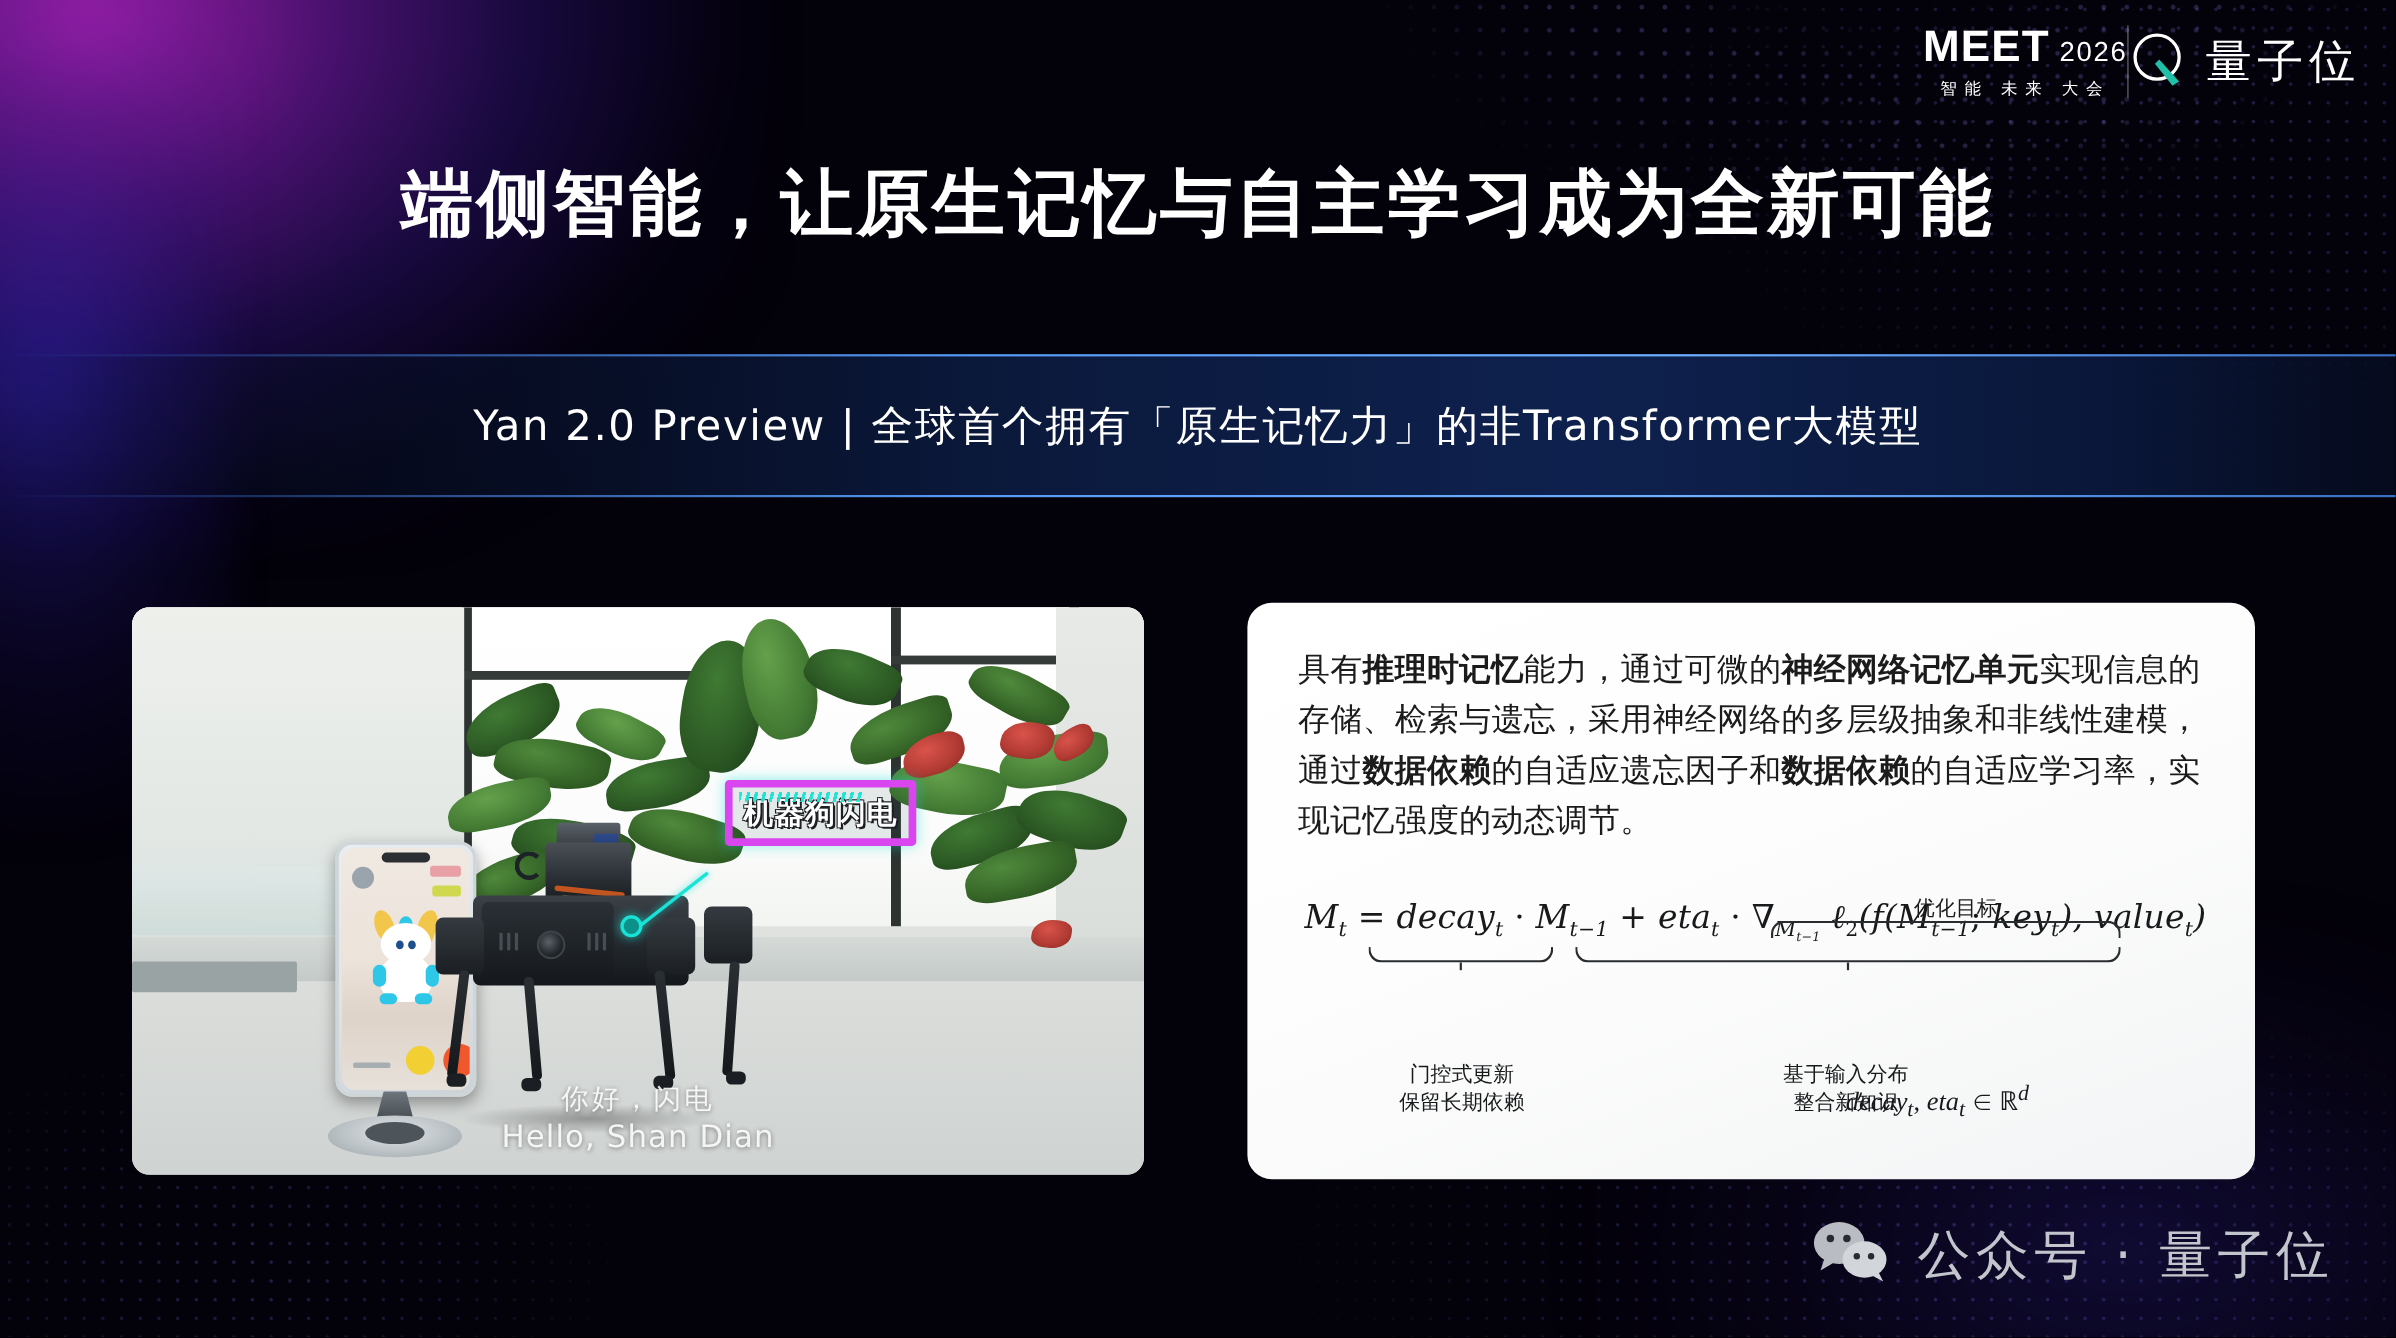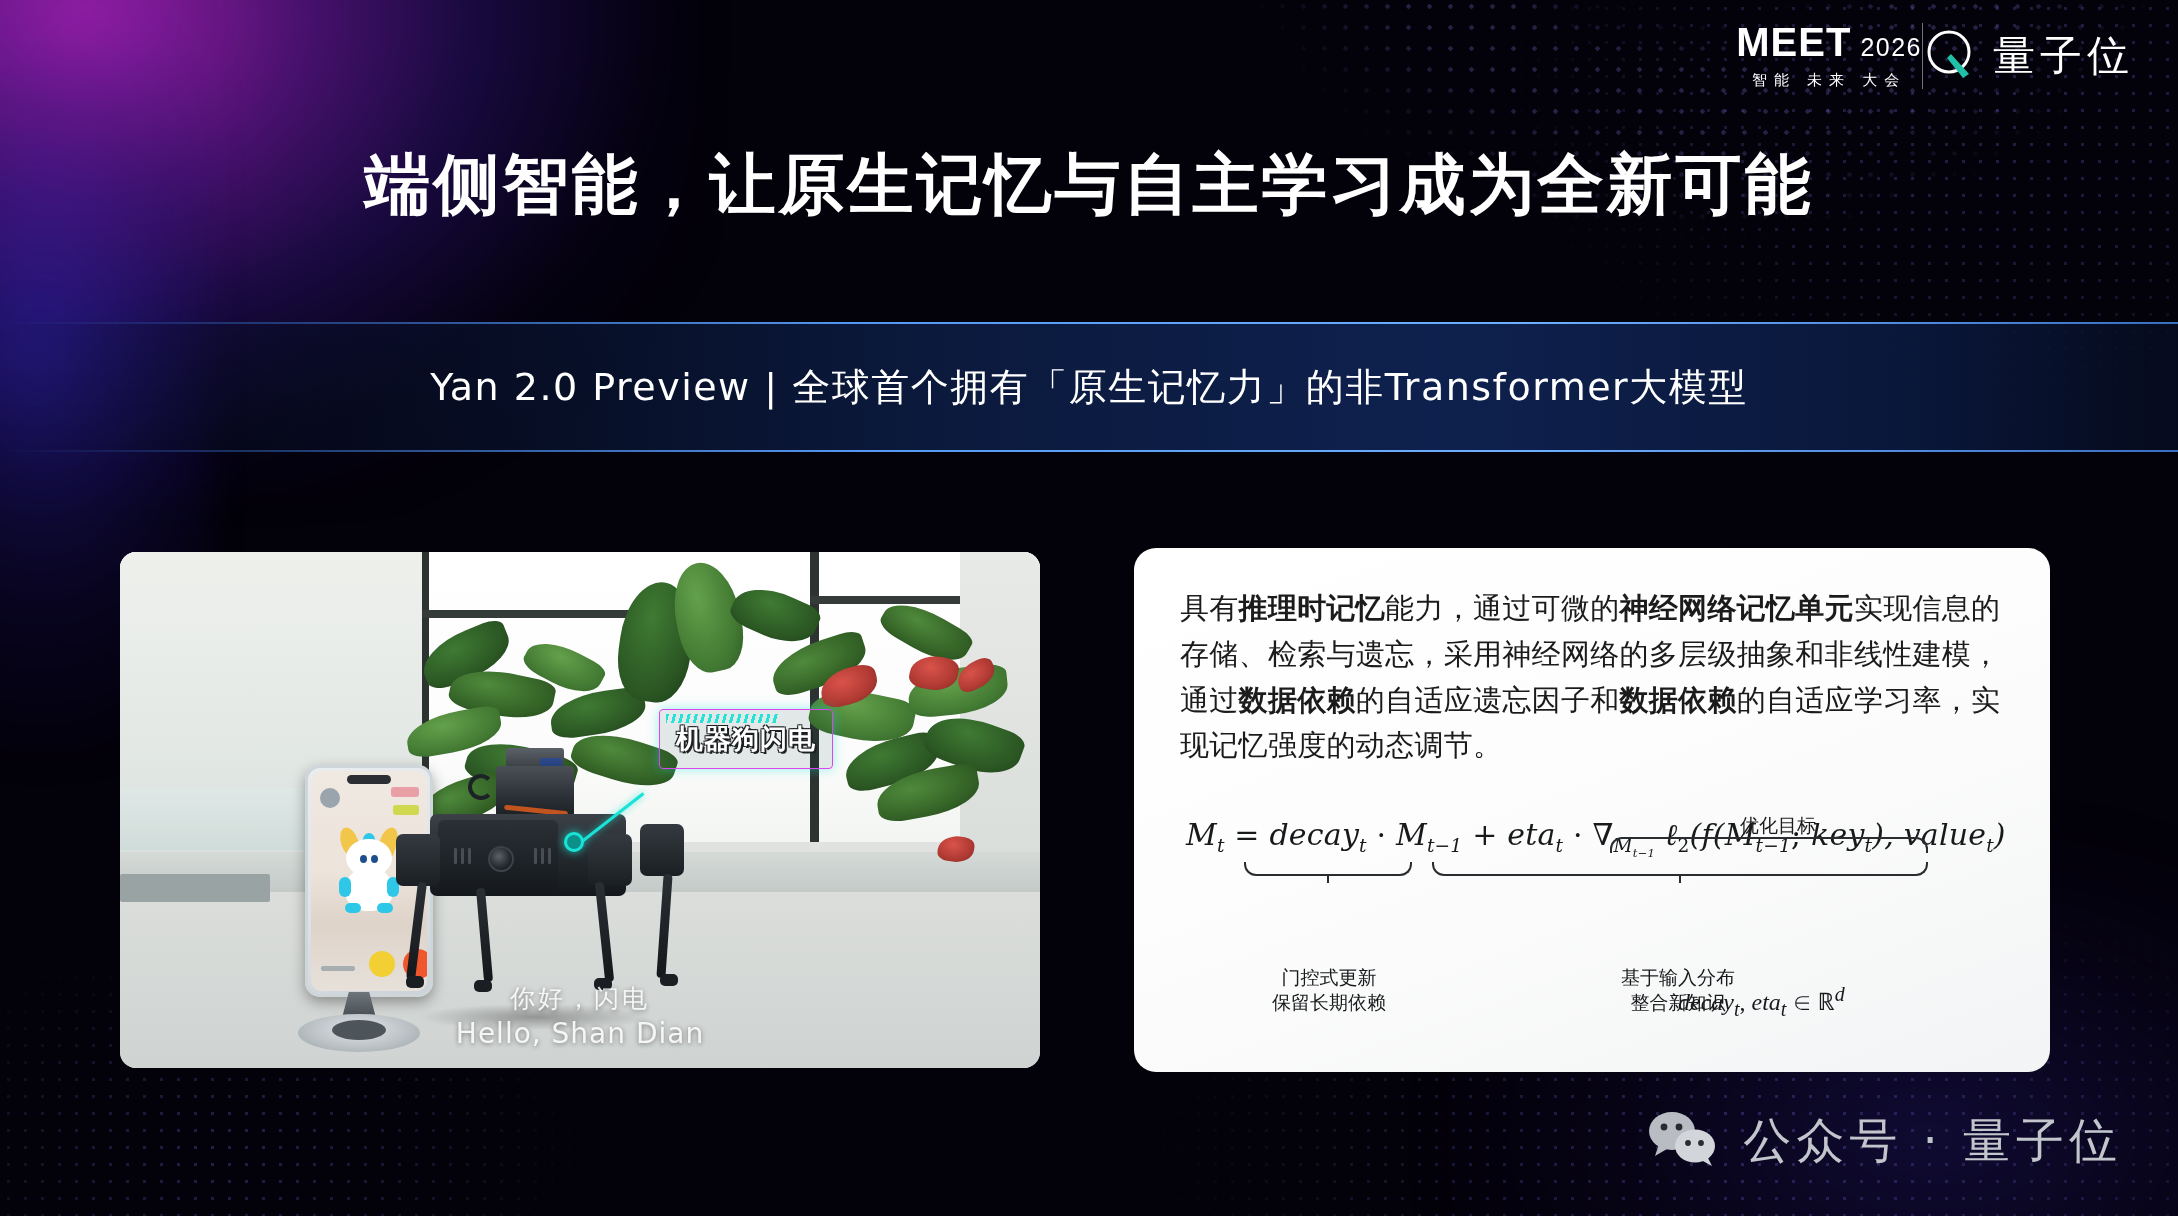--- a/index.html
+++ b/index.html
@@ -63,21 +63,21 @@
   }
   .glow-bottomright {
     position:absolute; right:-240px; bottom:-230px; width:980px; height:620px;
     background:radial-gradient(ellipse at 50% 50%,
       rgba(45,35,150,0.30) 0%, rgba(30,20,90,0.15) 45%, transparent 76%);
     filter:blur(20px);
   }
 
   
   .logo-bar {
-    position:absolute; right:44px; top:22px;
+    position:absolute; right:32px; top:22px;
     display:flex; align-items:center; 
     z-index:6;
   }
   .meet-block { display:flex; flex-direction:column; align-items:center; }
   .meet-row { display:flex; align-items:flex-end; gap:9px; }
   .meet-word {
     font-size:40px; font-weight:700; color:#fff; letter-spacing:1px;
     line-height:1; font-family:"Liberation Sans",sans-serif;
   }
   .meet-year {
@@ -339,21 +339,21 @@
     position:absolute; width:18px; height:12px;
     background:#1b1f23; border-radius:5px;
   }
   .ph-shadow {
     position:absolute; left:300px; top:452px; width:230px; height:26px;
     background:radial-gradient(ellipse at 50% 50%, rgba(0,0,0,.30) 0%, transparent 72%);
   }
   
   .callout-box {
     position:absolute; left:539px; top:157px; width:174px; height:60px;
-    border:1px solid #d946ef; border-radius:4px;
+    border:7px solid #d946ef; border-radius:4px;
     background:rgba(10,60,60,0.10);
     display:flex; align-items:center; justify-content:center;
     box-shadow:0 0 12px rgba(25,227,214,.45);
   }
   .callout-hatch {
     position:absolute; left:6px; top:4px; width:112px; height:9px;
     background:repeating-linear-gradient(105deg,#19e3d6 0 3px, transparent 3px 7px);
     opacity:.95;
   }
   .callout-label {

